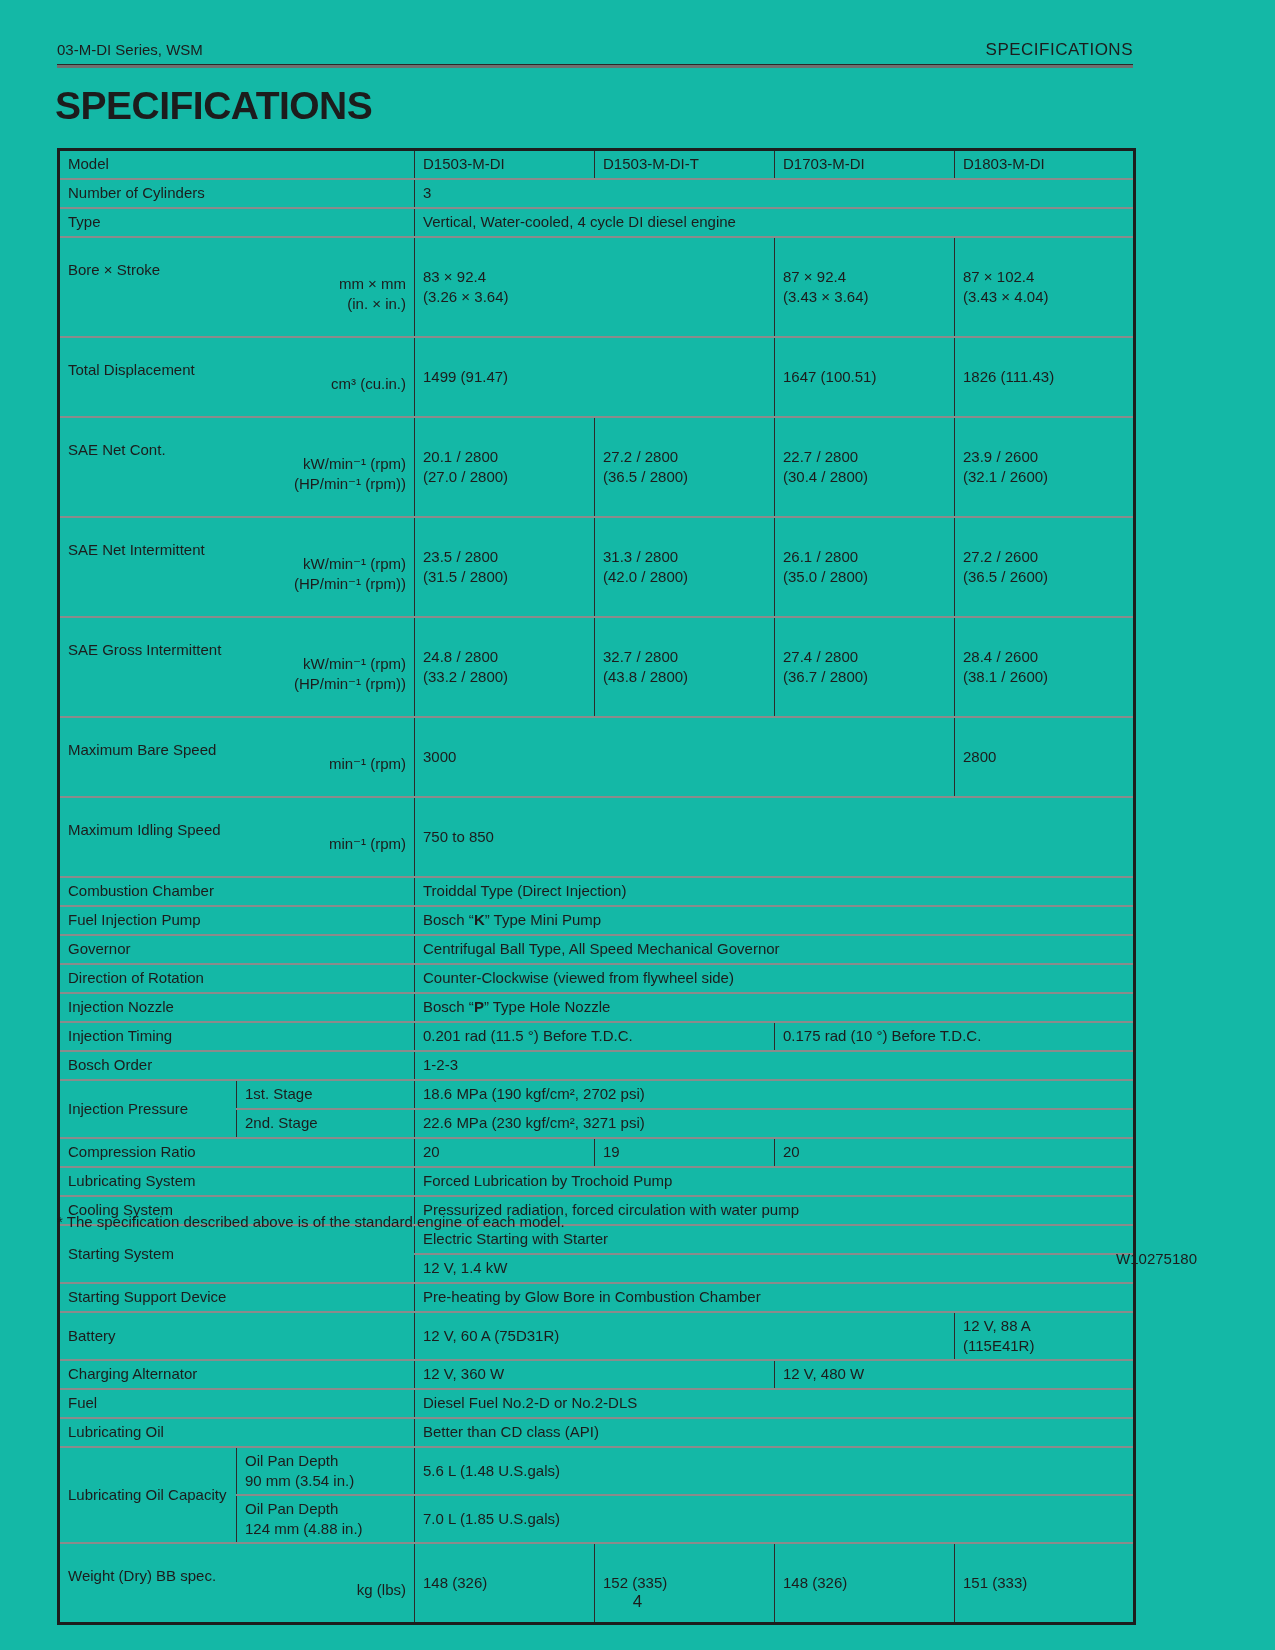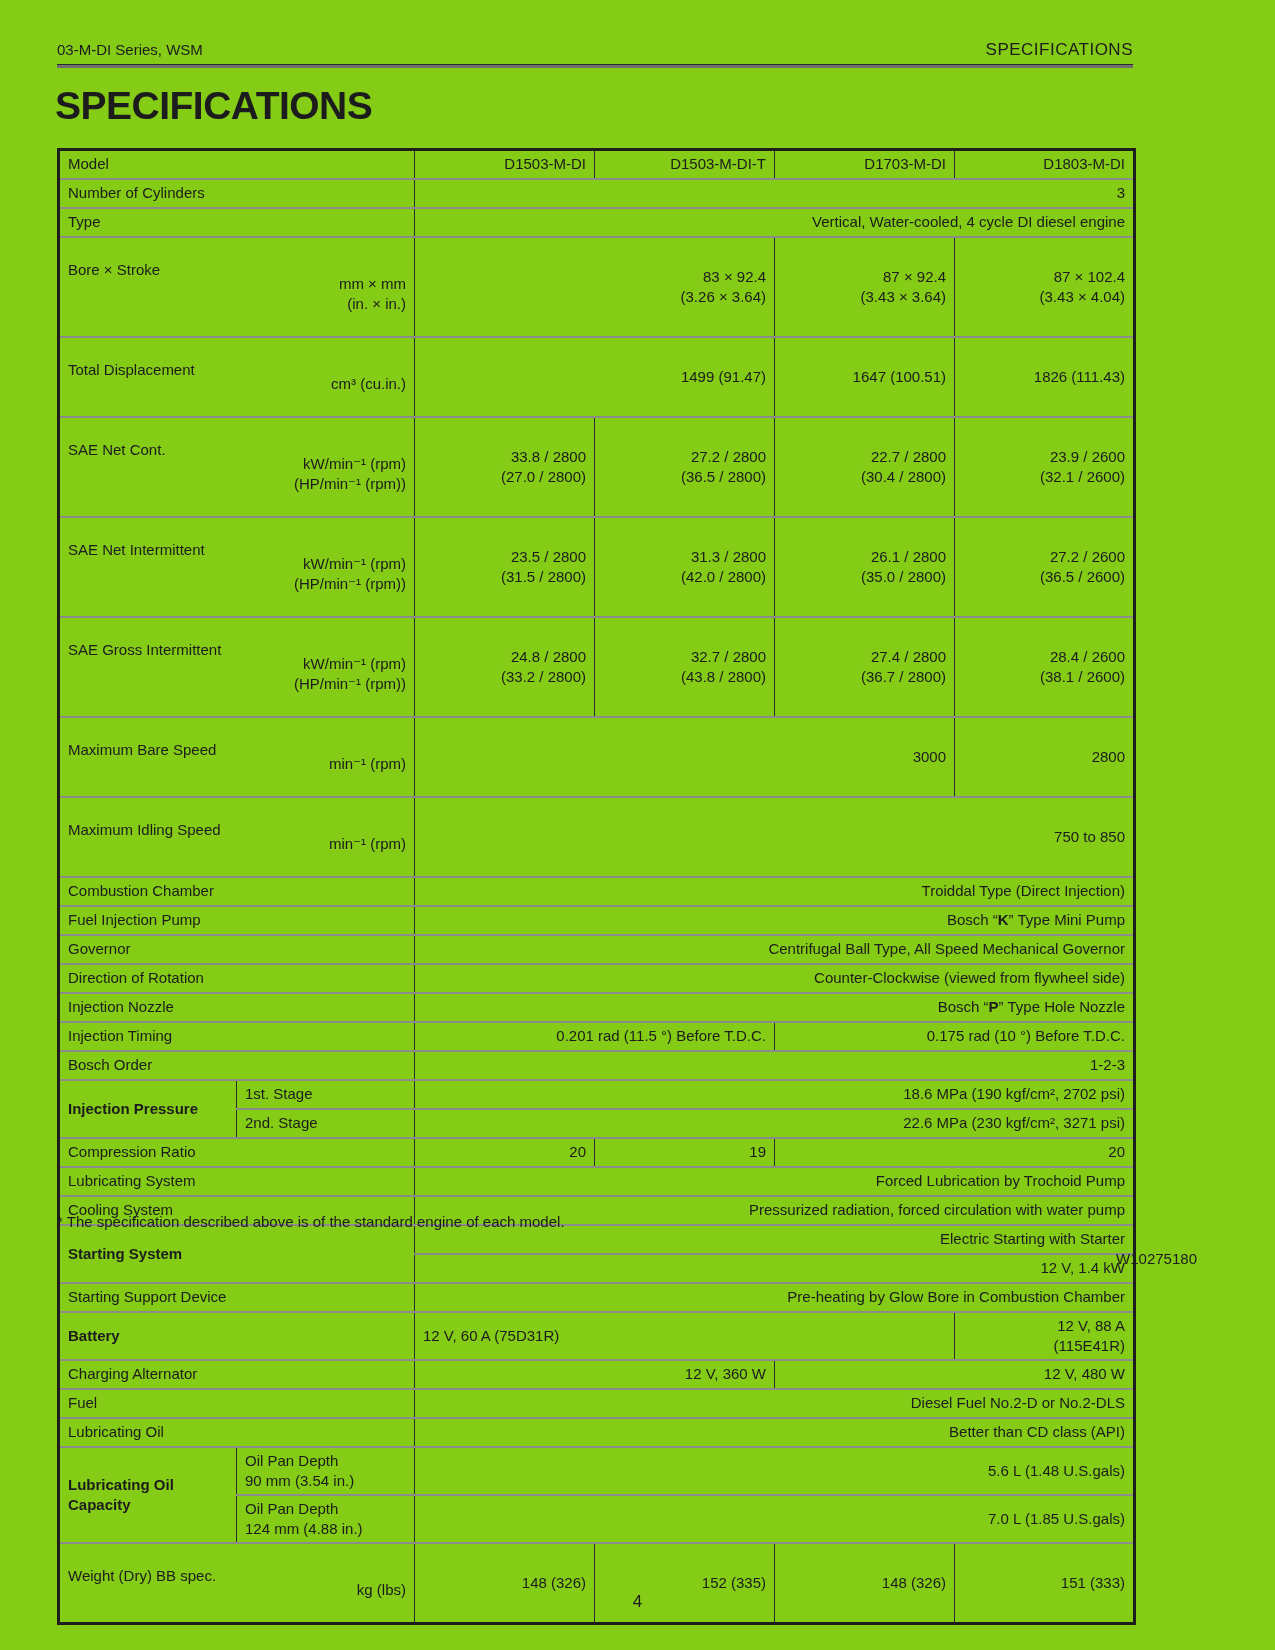--- a/index.html
+++ b/index.html
@@ -1,18 +1,18 @@
 <!DOCTYPE html>
 <html><head>
 <meta charset="utf-8">
 <style>
   html,body { margin:0; padding:0; background:#e8e8e8; }
   .page {
     position:relative; width:1275px; height:1650px; margin:0 auto;
-    background:#84cc16; color:#1c1c1c;
+    background:#14b8a6; color:#1c1c1c;
     font-family:"Liberation Sans","DejaVu Sans",sans-serif;
     font-size:15px; overflow:hidden;
   }
   .hdr { position:absolute; left:57px; width:1076px; top:40px;
          display:flex; justify-content:space-between; align-items:baseline; }
   .hdr-left  { font-size:15px; }
   .hdr-right { font-size:17px; letter-spacing:0.5px; }
   .hdr-rule { position:absolute; left:57px; width:1076px; top:64px; height:3px;
               background:#6f6f6f; border-top:1px solid #2a2a2a; }
   .title { position:absolute; left:55px; top:84px; font-size:39px; font-weight:bold;
@@ -25,23 +25,23 @@
   table.spec td {
     border-left:1px solid #2b2b2b; border-right:1px solid #2b2b2b;
     border-top:2px solid #8b8b8b; border-bottom:2px solid #8b8b8b;
     padding:2px 8px; vertical-align:middle;
     white-space:pre-line; line-height:20px;
   }
   tr.r1 { height:29px; }
   tr.r2 { height:48px; }
   td.lab { text-align:left; padding-left:10px; padding-right:10px; }
   td.sub { text-align:left; padding-left:12px; }
-  td.c   { text-align:right; }
+  td.c   { text-align:left; }
   td.cl  { text-align:left; padding-left:14px;margin-left:42px; }
-  td.vt  { vertical-align:top; padding-top:4px;font-weight:bold; }
+  td.vt  { vertical-align:top; padding-top:4px; }
   .lw { display:flex; justify-content:space-between; align-items:flex-start; gap:8px; }
   .u  { text-align:right; white-space:pre-line;margin-top:14px; }
   .foot { position:absolute; left:57px; top:1210px; width:1076px; line-height:24px; font-size:15px; }
   .doc-code { position:absolute; left:57px; width:1140px; top:1250px; text-align:right; font-size:15px; }
   .pageno { position:absolute; left:0; width:1275px; top:1592px; text-align:center; font-size:17px; }
   b { font-weight:bold; }
 </style>
 </head>
 <body>
 
@@ -113,21 +113,21 @@
     </tr>
 
     <tr class="r2">
       <td class="lab" colspan="2">
         <div class="lw">
           <span>SAE Net Cont.</span>
           <span class="u">kW/min⁻¹ (rpm)
 (HP/min⁻¹ (rpm))</span>
         </div>
       </td>
-      <td class="c">33.8 / 2800
+      <td class="c">20.1 / 2800
 (27.0 / 2800)</td>
       <td class="c">27.2 / 2800
 (36.5 / 2800)</td>
       <td class="c">22.7 / 2800
 (30.4 / 2800)</td>
       <td class="c">23.9 / 2600
 (32.1 / 2600)</td>
     </tr>
 
     <tr class="r2">

